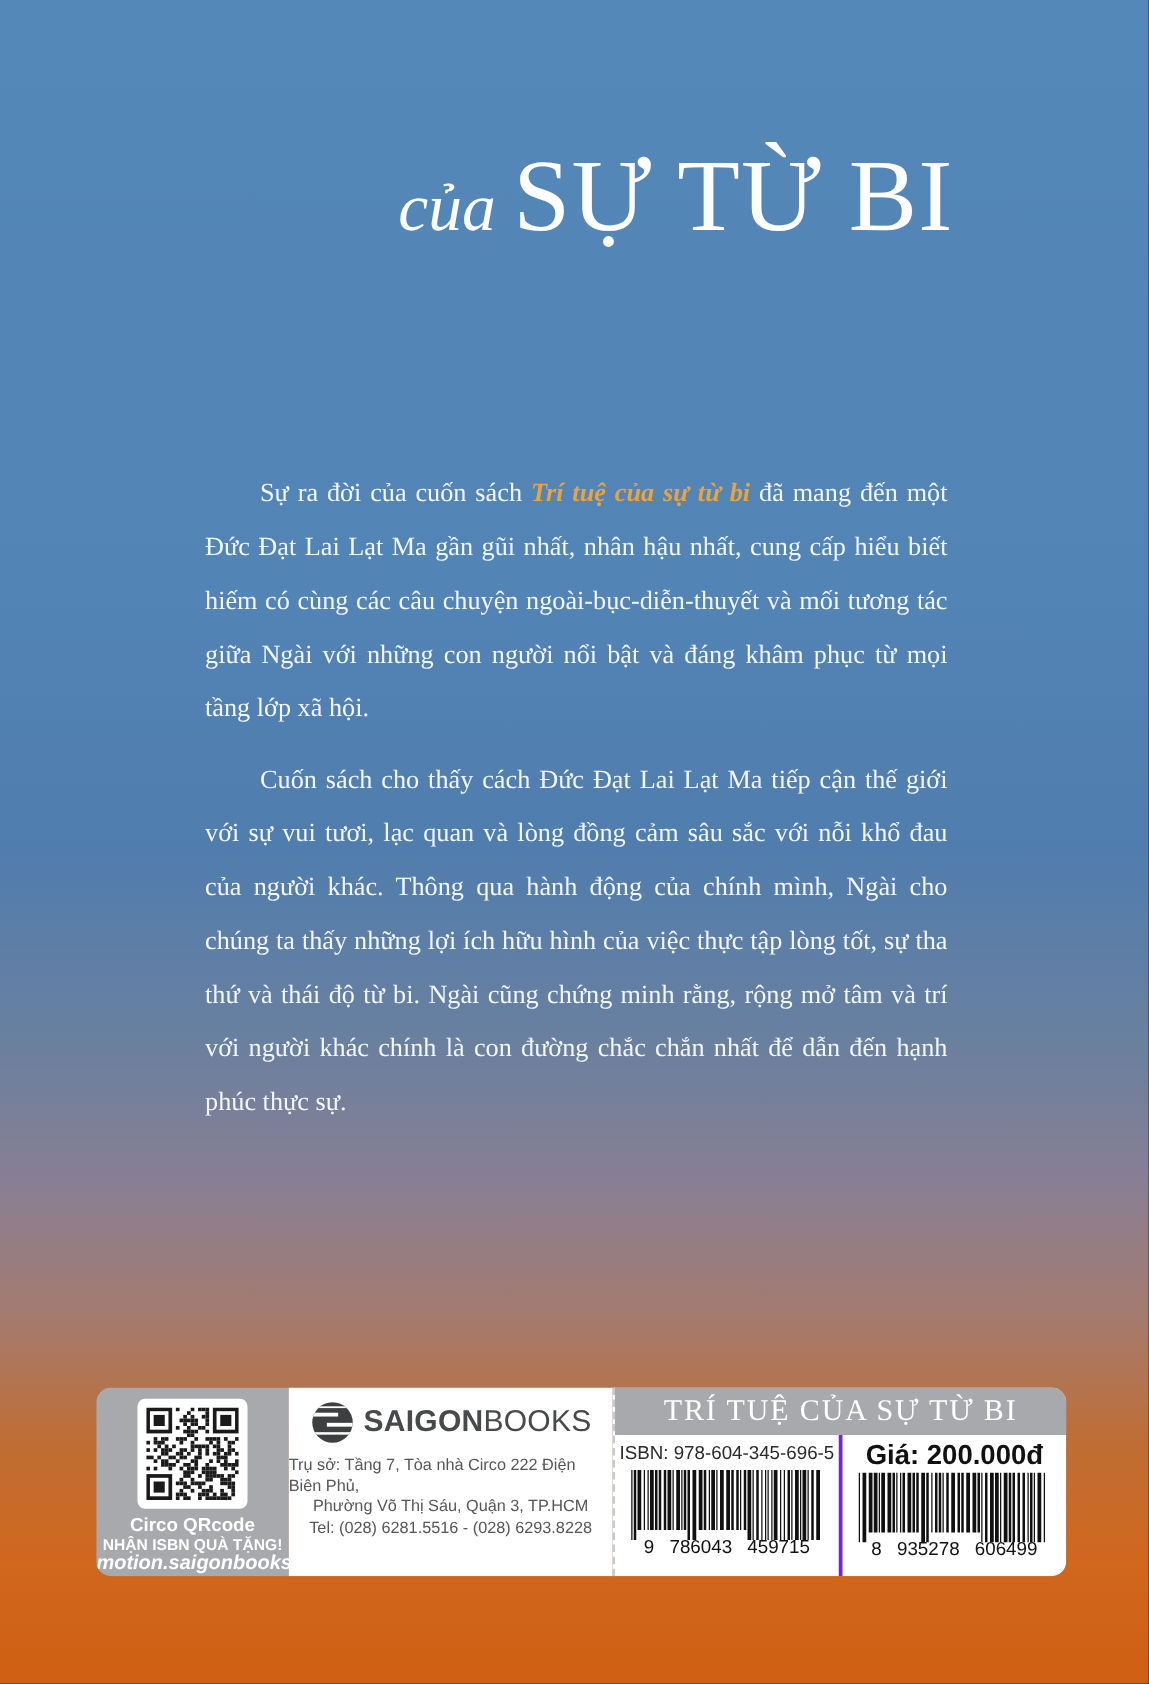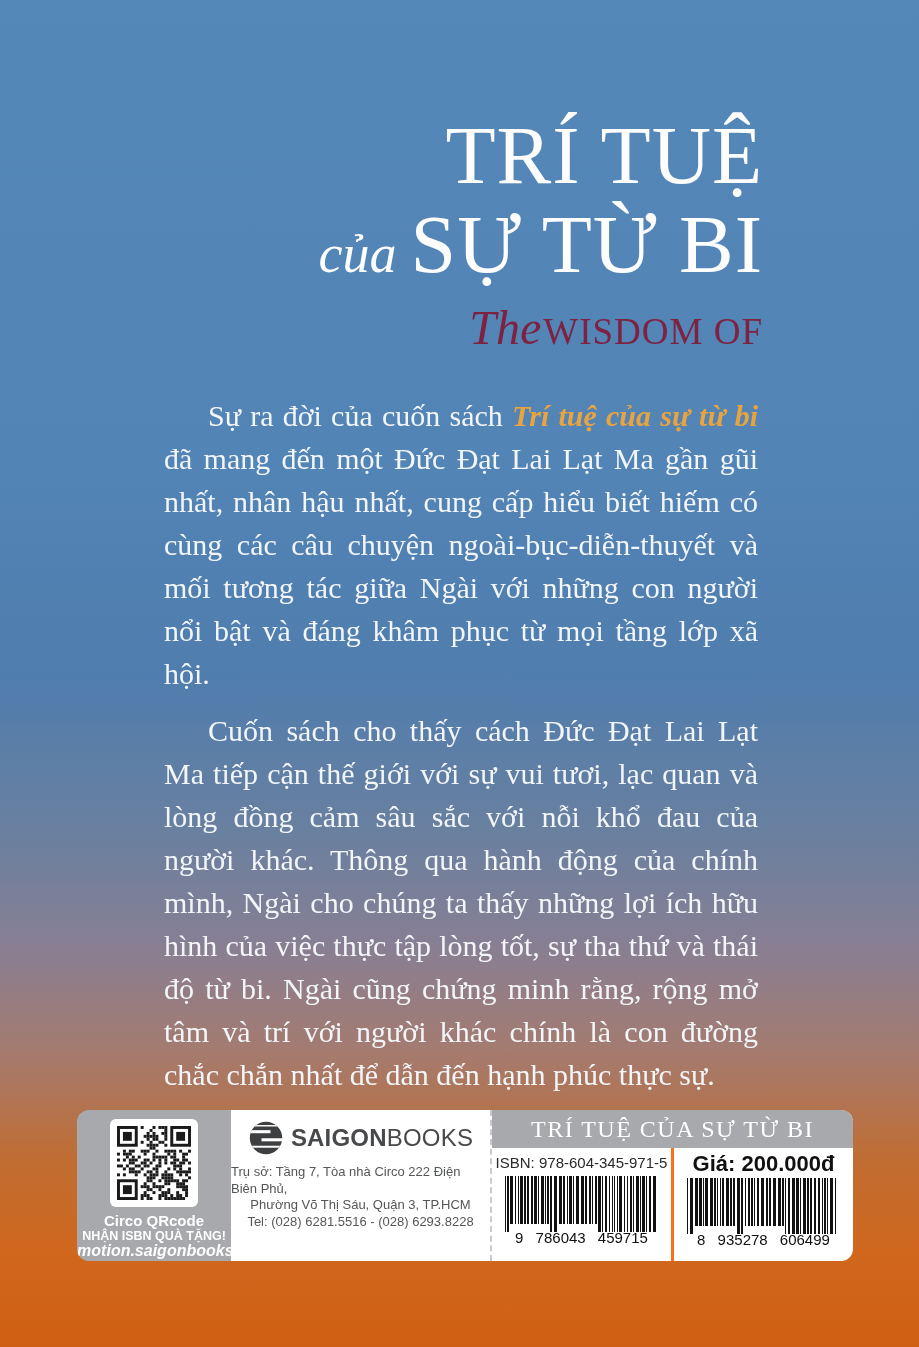--- a/index.html
+++ b/index.html
@@ -28,22 +28,22 @@
   }
   .title-line1{font-size:82px; line-height:88px; letter-spacing:1px;}
   .title-line2{font-size:82px; line-height:90px; letter-spacing:1px;}
   .title-cua{font-style:italic; font-size:54px; letter-spacing:0; margin-right:14px;}
   .subtitle1{color:#7d2240; font-size:37px; line-height:42px; margin-top:8px; letter-spacing:1px;}
   .subtitle-the{font-style:italic; font-size:48px; letter-spacing:0; margin-right:2px;}
   .subtitle2{color:#7d2240; font-size:43px; line-height:46px; letter-spacing:3px;}
 
   
   .body-text{
-    position:absolute; left:164px; top:394px; width:594px;
-    color:#f3f6f9; font-size:30px; line-height:43px;
+    position:absolute; left:164px; top:373px; width:594px;
+    color:#f3f6f9; font-size:21px; line-height:43px;
     text-align:justify;
   }
   .body-text p{margin:0 0 14px 0; text-indent:44px;}
   .hl{color:#e9a43f; font-style:italic; font-weight:bold;}
 
   
   .footer-box{
     position:absolute; left:77px; top:1110px; width:776px; height:151px;
     border-radius:12px; overflow:hidden; display:flex;
     font-family:"Liberation Sans",sans-serif;
@@ -72,38 +72,34 @@
   .retail-section{
     flex:1; background:#fff; border-left:2px dashed #c9cacb;
     display:flex; flex-direction:column; box-sizing:border-box;
   }
   .strip{
     height:38px; background:#a7a9ac; display:flex; align-items:center; justify-content:center;
     color:#fff; font-family:"Liberation Serif",serif; font-size:24px; letter-spacing:1.5px;
   }
   .retail-row{flex:1; display:flex;}
   .retail-col{flex:1; display:flex; flex-direction:column; align-items:center; padding-top:4px; box-sizing:border-box;}
-  .retail-col.price-col{border-left:3px solid #f97316;}
+  .retail-col.price-col{border-left:3px solid #6d28d9;}
   .isbn-label{font-size:15px;color:#2a2a2c;line-height:22px;}
   .price-label{font-size:22px;font-weight:bold;color:#111;line-height:24px;}
   .barcode{margin-top:2px;}
   .barcode-digits{font-size:15px;color:#111;line-height:15px;margin-top:-2px;word-spacing:8px;}
 </style>
 </head>
 <body>
 
 <div class="page">
 
   <div class="title-block">
-    <div class="title-line1">TRÍ TUỆ</div>
     <div class="title-line2">
       <span class="title-cua">của</span><span>SỰ TỪ BI</span>
-    </div>
-    <div class="subtitle1">
-      <span class="subtitle-the">The</span><span>WISDOM OF</span>
     </div>
   </div>
 
   <div class="body-text">
     <p><span>Sự ra đời của cuốn sách </span><span class="hl">Trí tuệ của sự từ bi</span><span> đã mang đến một Đức Đạt Lai Lạt Ma gần gũi nhất, nhân hậu nhất, cung cấp hiểu biết hiếm có cùng các câu chuyện ngoài-bục-diễn-thuyết và mối tương tác giữa Ngài với những con người nổi bật và đáng khâm phục từ mọi tầng lớp xã hội.</span></p>
     <p>Cuốn sách cho thấy cách Đức Đạt Lai Lạt Ma tiếp cận thế giới với sự vui tươi, lạc quan và lòng đồng cảm sâu sắc với nỗi khổ đau của người khác. Thông qua hành động của chính mình, Ngài cho chúng ta thấy những lợi ích hữu hình của việc thực tập lòng tốt, sự tha thứ và thái độ từ bi. Ngài cũng chứng minh rằng, rộng mở tâm và trí với người khác chính là con đường chắc chắn nhất để dẫn đến hạnh phúc thực sự.</p>
   </div>
 
   <div class="footer-box">
 
@@ -359,21 +355,21 @@
       <div class="addr">Trụ sở: Tầng 7, Tòa nhà Circo 222 Điện Biên Phủ,</div>
       <div class="addr">Phường Võ Thị Sáu, Quận 3, TP.HCM</div>
       <div class="addr">Tel: (028) 6281.5516 - (028) 6293.8228</div>
 
     </div>
 
     <div class="retail-section">
       <div class="strip">TRÍ TUỆ CỦA SỰ TỪ BI</div>
       <div class="retail-row">
         <div class="retail-col">
-          <div class="isbn-label">ISBN: 978-604-345-971-5</div>
+          <div class="isbn-label">ISBN: 978-604-345-696-5</div>
           <svg class="barcode" width="158" height="56" viewBox="0 0 158 56">
               <rect x="2" y="0" width="1" height="56" fill="#111"></rect>
               <rect x="4" y="0" width="2" height="56" fill="#111"></rect>
               <rect x="7" y="0" width="3" height="48" fill="#111"></rect>
               <rect x="12" y="0" width="1" height="48" fill="#111"></rect>
               <rect x="15" y="0" width="1" height="48" fill="#111"></rect>
               <rect x="17" y="0" width="3" height="48" fill="#111"></rect>
               <rect x="21" y="0" width="2" height="48" fill="#111"></rect>
               <rect x="24" y="0" width="2" height="48" fill="#111"></rect>
               <rect x="28" y="0" width="2" height="48" fill="#111"></rect>

